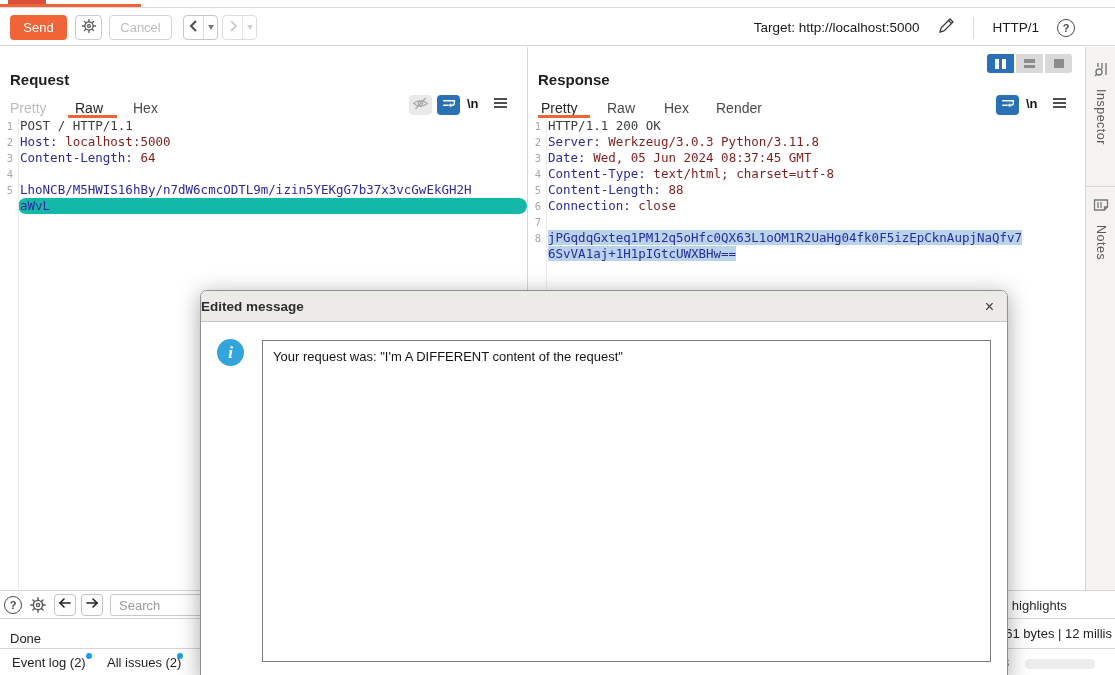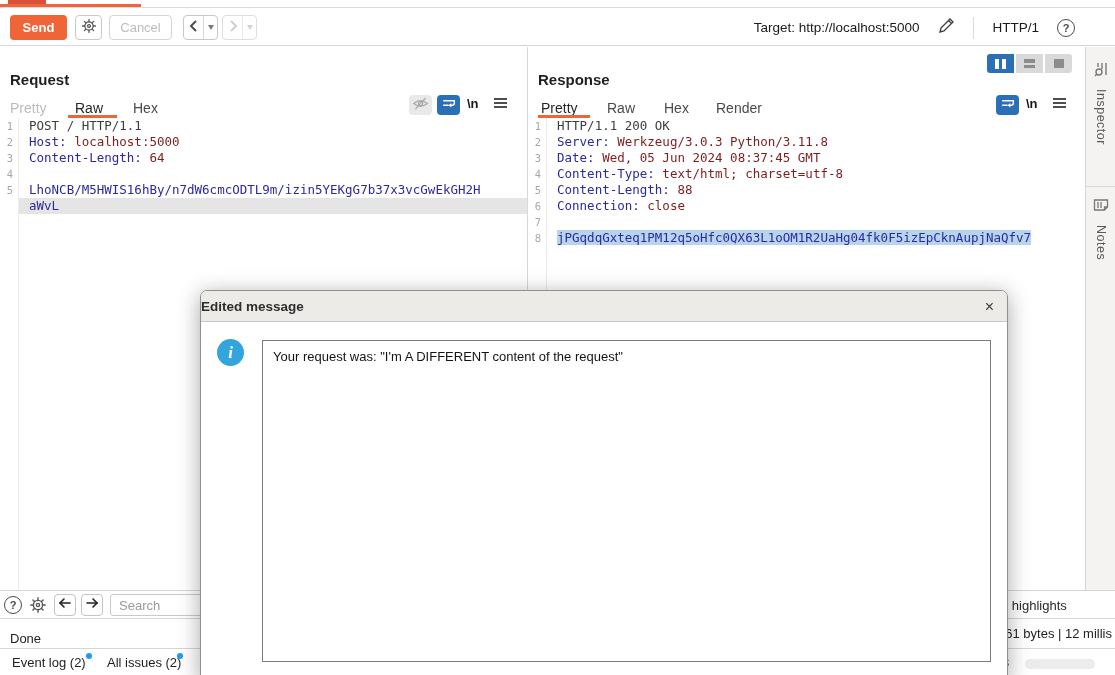--- a/index.html
+++ b/index.html
@@ -8,21 +8,21 @@
   .app { position:relative; width:1115px; height:675px; background:#fff; overflow:hidden; }
 
   
   .top-strip { position:absolute; left:0; top:0; width:1115px; height:8px; background:#fff; border-bottom:1px solid #dcdcdc; }
   .tab-marker-dark { position:absolute; left:8px; top:0; width:38px; height:4px; background:#d9503b; }
   .tab-marker-line { position:absolute; left:0; top:4px; width:141px; height:3px; background:var(--accent-orange); }
 
   
   .toolbar { position:absolute; left:0; top:9px; width:1115px; height:37px; background:#fff; border-bottom:1px solid #d6d6d6; }
   .btn-send { position:absolute; left:10px; top:6px; width:57px; height:25px; background:var(--accent-orange); color:#fff;
-    border:none; border-radius:4px; font-family:inherit; font-size:13px; font-weight:bold; cursor:pointer; }
+    border:none; border-radius:4px; font-family:inherit; font-size:13px; font-weight:normal; cursor:pointer; }
   .btn-icon { position:absolute; left:75px; top:6px; width:27px; height:25px; background:#fff; border:1px solid #c9c9c9; border-radius:4px;
     display:flex; align-items:center; justify-content:center; cursor:pointer; }
   .btn-cancel { position:absolute; left:109px; top:6px; width:63px; height:25px; background:#fff; border:1px solid #d4d4d4; border-radius:4px;
     color:#bdbdbd; font-family:inherit; font-size:13px; }
   .split-btn { position:absolute; top:6px; height:25px; border:1px solid #c7c7c7; border-radius:4px; display:flex; align-items:center; background:#fff; }
   .split-btn .seg { display:flex; align-items:center; justify-content:center; height:100%; }
   .split-btn .seg.chev { width:19px; }
   .split-btn .seg.caret { width:13px; }
   .split-btn .vsep { width:1px; height:100%; background:#d8d8d8; }
   .tri { width:0; height:0; border-left:3.5px solid transparent; border-right:3.5px solid transparent; border-top:5px solid #7a7a7a; }
@@ -59,22 +59,22 @@
   .lt-hbars { display:flex; flex-direction:column; gap:2px; }
   .lt-hbar { width:11px; height:3.5px; background:#8c8c8c; }
   .lt-sq { width:10px; height:9px; background:#8c8c8c; }
 
   
   .editor { position:absolute; left:0; top:71px; right:0; bottom:0; overflow:hidden; cursor:text; }
   .gutter-line { position:absolute; left:18px; top:0; bottom:0; width:1px; background:#ececec; }
   .ed-row { display:flex; height:16px; }
   .ln { width:18px; padding-right:5px; text-align:right; flex:none;
     font-family:"DejaVu Sans Mono", monospace; font-size:10.5px; line-height:16px; color:#a8a8a8; }
-  .code { flex:1; padding-left:11px; font-family:"DejaVu Sans Mono", monospace; font-size:12.5px; line-height:16px; white-space:pre; }
-  .hl-row .code { background:#e5e5e5; }
+  .code { flex:1; padding-left:2px; font-family:"DejaVu Sans Mono", monospace; font-size:12.5px; line-height:16px; white-space:pre; }
+  .hl-row .code { background:#14b8a6;border-radius:8px; }
   .tk-plain { color:#3a3d3f; }
   .tk-name { color:var(--header-name); }
   .tk-value { color:#7f1d1d; }
   .tk-body { color:var(--header-name); }
   .tk-sel { color:var(--header-name); background:var(--selection); }
 
   
   .sidebar { position:absolute; left:1085px; top:47px; width:30px; height:573px; background:#f4f3f1; border-left:1px solid #d6d6d6; }
   .side-tab { position:absolute; left:0; width:30px; display:flex; flex-direction:column; align-items:center; cursor:pointer; }
   .side-tab svg { transform:rotate(90deg); margin-bottom:8px; }
@@ -328,20 +328,24 @@
           <span class="ln">6</span>
           <span class="code"><span class="tk-name">Connection:</span><span class="tk-value"> close</span></span>
         </div>
         <div class="ed-row">
           <span class="ln">7</span>
           <span class="code"></span>
         </div>
         <div class="ed-row">
           <span class="ln">8</span>
           <span class="code"><span class="tk-sel">jPGqdqGxteq1PM12q5oHfc0QX63L1oOM1R2UaHg04fk0F5izEpCknAupjNaQfv7</span></span>
+        </div>
+        <div class="ed-row">
+          <span class="ln"></span>
+          <span class="code"><span class="tk-sel">6SvVA1aj+1H1pIGtcUWXBHw==</span></span>
         </div>
       </div>
   </section>
 
   <aside class="sidebar">
     <div class="side-tab" style="top:14px;">
       <span>
         <svg width="16" height="16" viewBox="0 0 16 16" style="transform:rotate(90deg);">
             <g stroke="#777" stroke-width="1.4" fill="none">
           <line x1="2" y1="3" x2="14" y2="3"></line>

